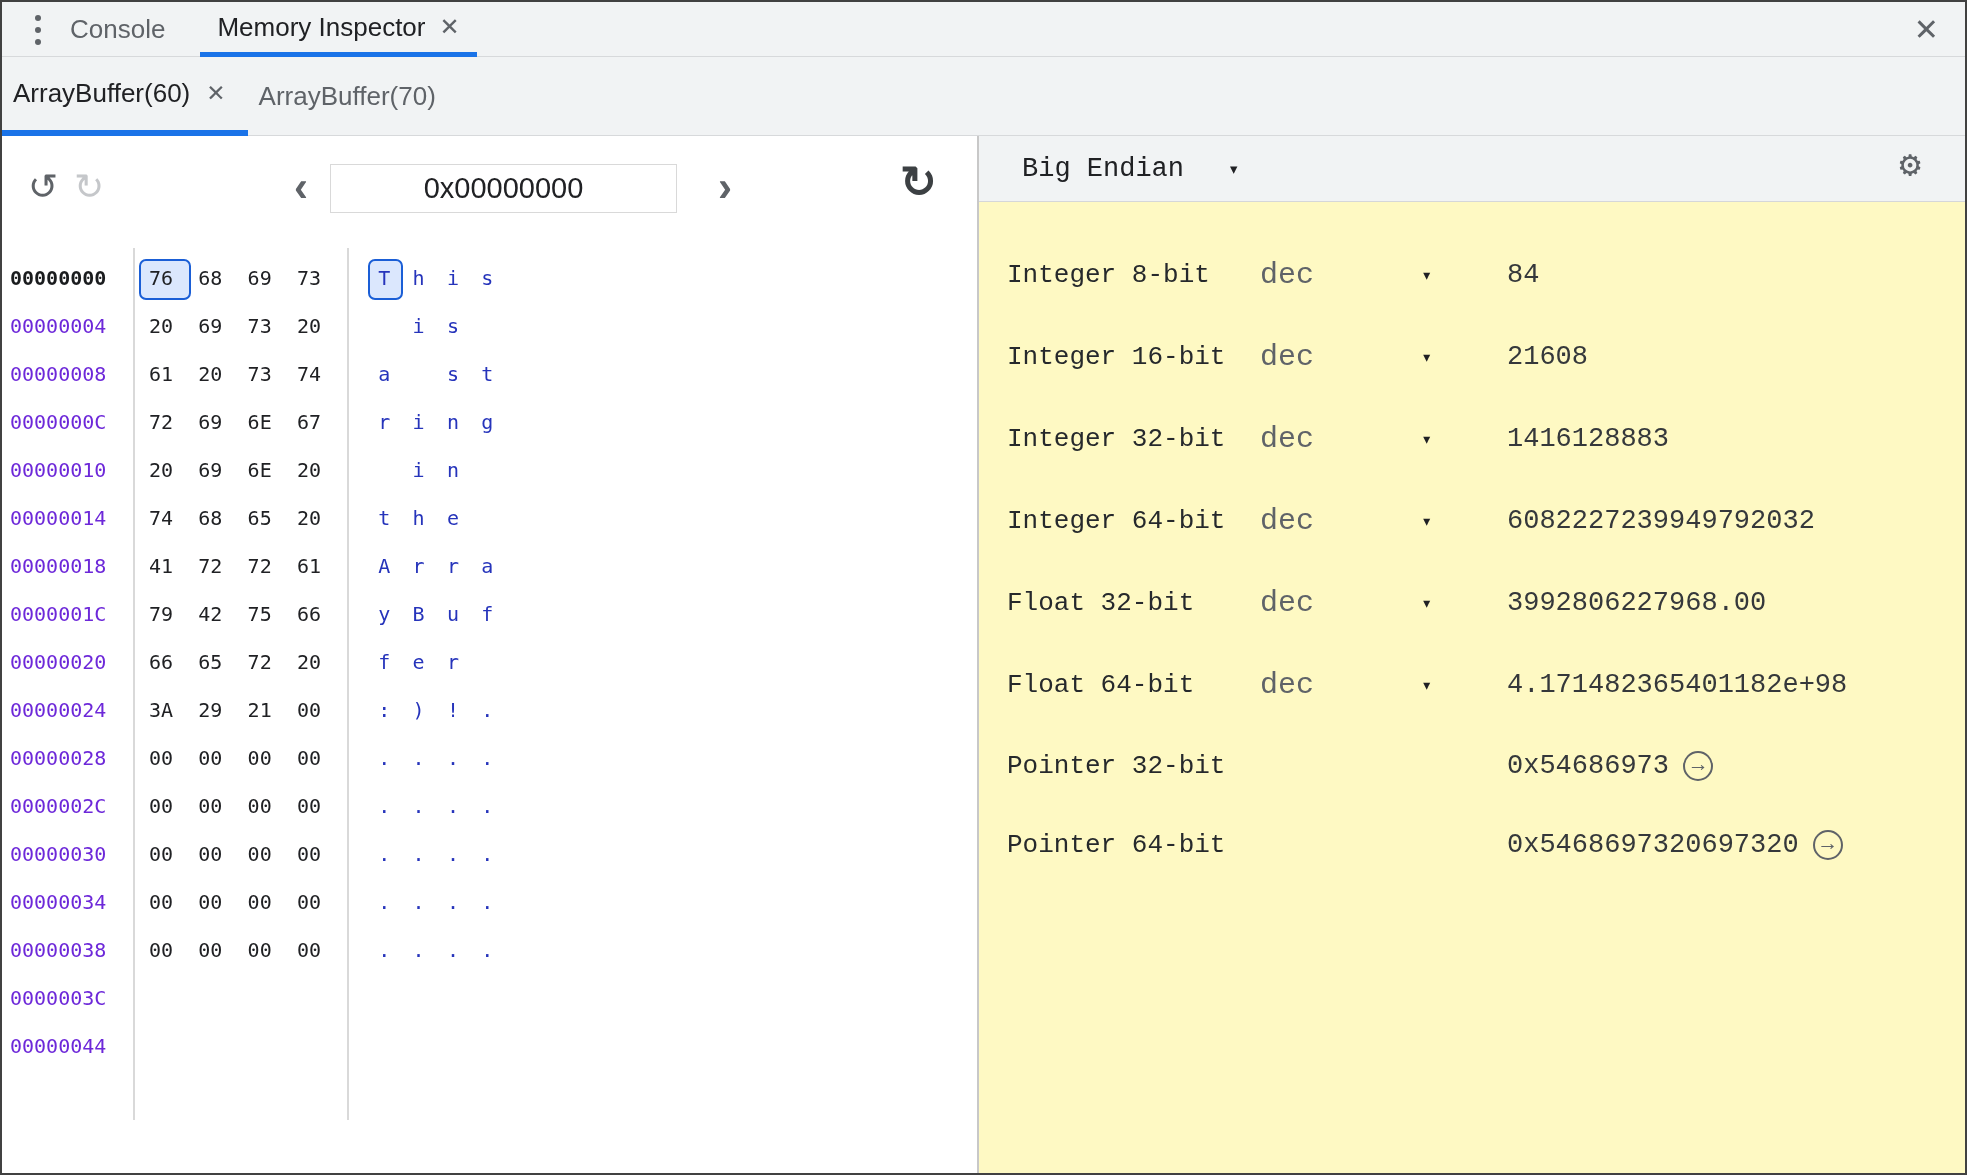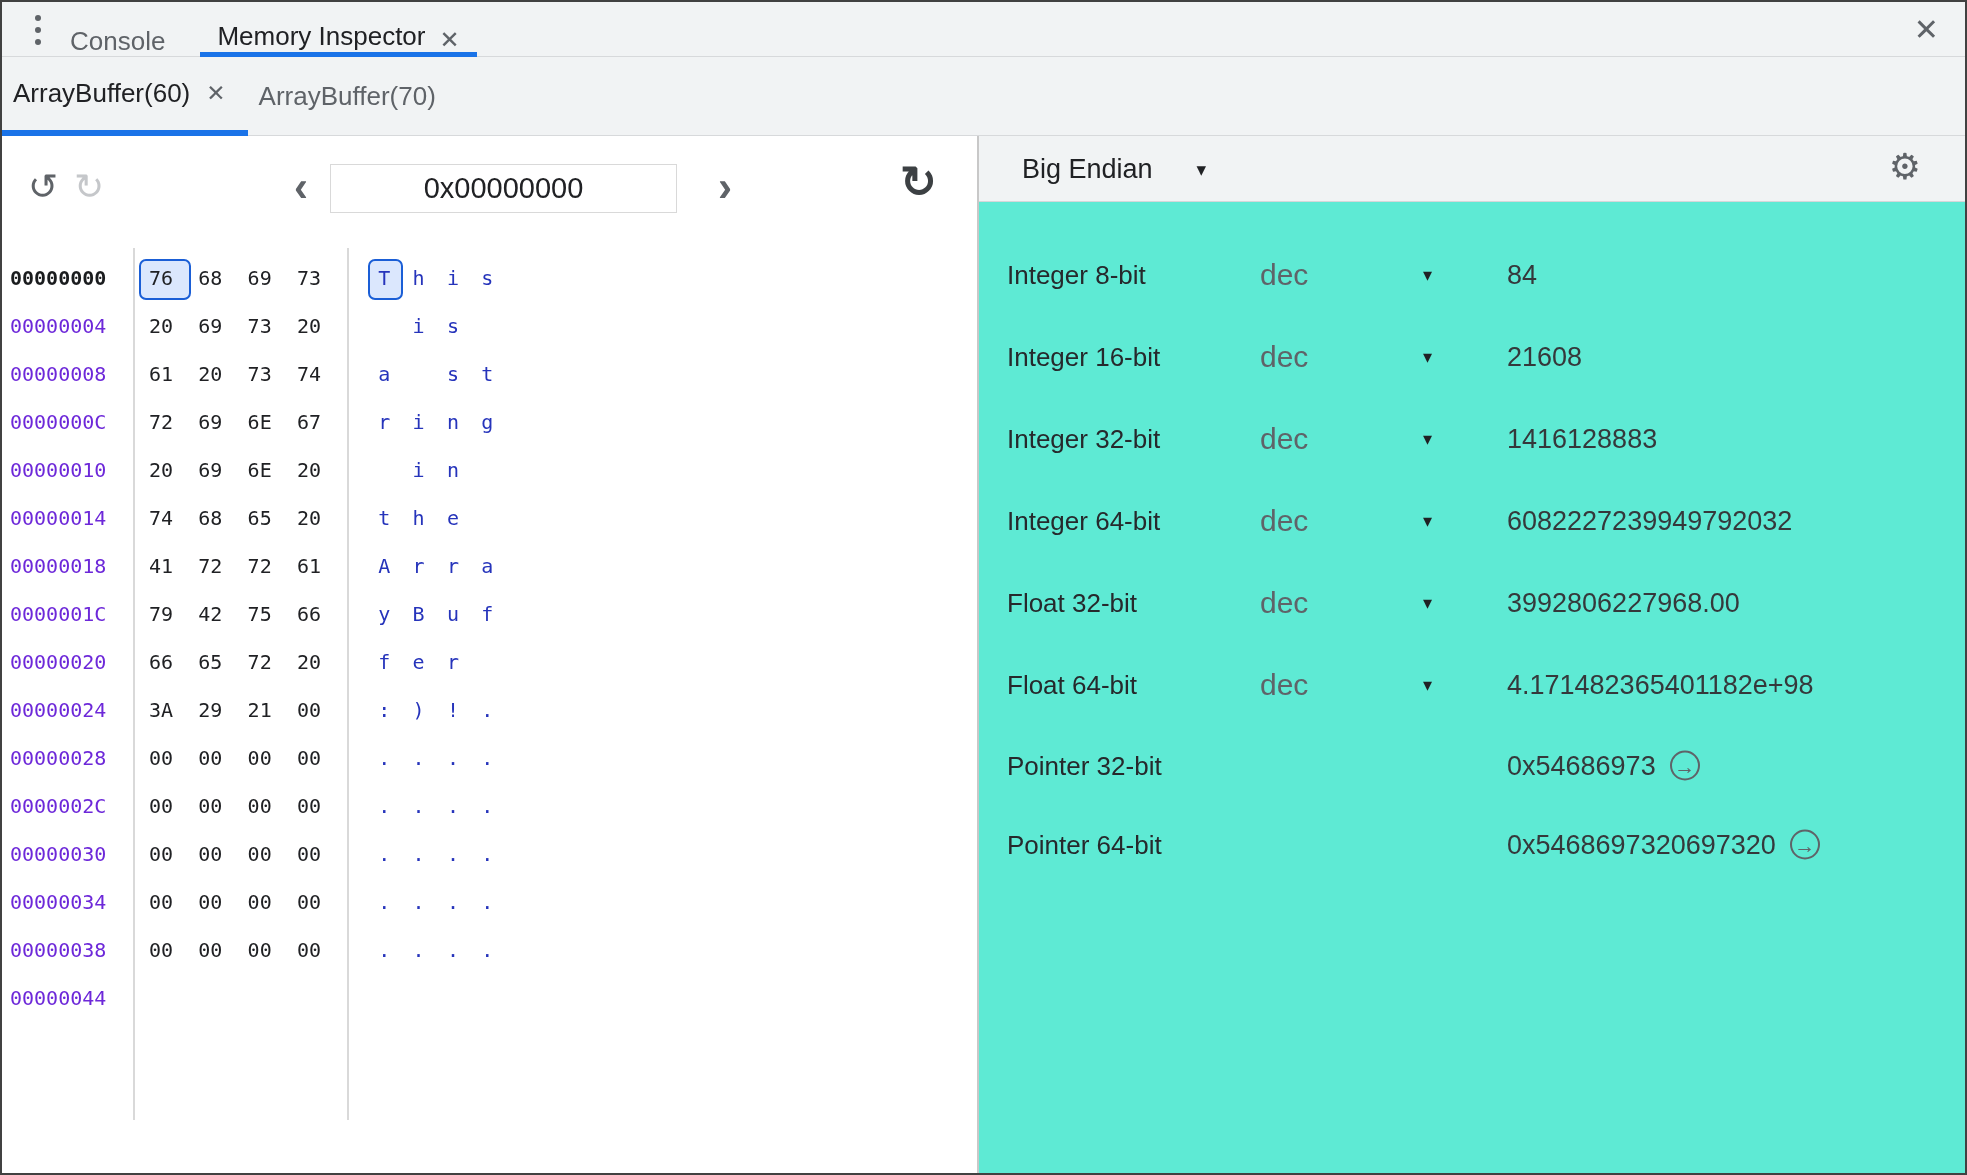--- a/index.html
+++ b/index.html
@@ -16,21 +16,21 @@
     position:relative; height:55px; background:#f1f3f4;
     border-bottom:1px solid #d7d9db;
   }
   .kebab{
     position:absolute; left:26px; top:13px; width:20px; height:30px;
     display:flex; flex-direction:column; justify-content:space-between;
     align-items:center; cursor:pointer;
   }
   .kebab i{ width:6px; height:6px; border-radius:50%; background:#5f6368; }
   .tab{
-    position:absolute; top:0; height:55px; display:flex; align-items:flex-end;
+    position:absolute; top:0; height:55px; display:flex; align-items:center;
     font-size:26px; color:#5f6368; cursor:pointer;
   }
   .tab-console{ left:68px; }
   .tab-mi{ left:198px; width:277px; justify-content:center; gap:14px;
     color:#202124; border-bottom:5px solid #1a73e8; }
   .tclose{ font-size:24px; color:#5f6368; line-height:1; }
   .panel-close{
     position:absolute; right:26px; top:8px; font-size:30px; color:#5f6368;
     cursor:pointer; line-height:40px;
   }
@@ -44,21 +44,21 @@
     height:79px; display:flex; align-items:center; gap:16px;
     padding:0 22px 0 11px; font-size:26px; color:#5f6368; cursor:pointer;
   }
   .btab.active{ color:#202124; border-bottom:6px solid #1a73e8; }
   .btab .tclose{ font-size:23px; }
 
   
   .main{ position:relative; display:flex; height:1038px; }
   .left{ position:relative; width:975px; background:#fff; }
   .vsplit{ width:2px; background:#c8c8c8; }
-  .right{ position:relative; flex:1; background:#5eead4; }
+  .right{ position:relative; flex:1; background:#fef9c3;font-family:Liberation Mono, monospace; }
 
   
   .toolbar{ position:relative; height:105px; background:#fff; }
   .icon{ position:absolute; color:#5f6368; cursor:pointer; line-height:1; }
   .undo{ left:26px; top:33px; font-size:36px; }
   .redo{ left:72px; top:33px; font-size:36px; color:#c5c7ca; }
   .back{ left:292px; top:30px; font-size:42px; font-weight:bold; }
   .fwd{ left:716px; top:30px; font-size:42px; font-weight:bold; }
   .refresh{ left:898px; top:24px; font-size:44px; color:#3c4043; font-weight:bold; }
   .addr-input{
@@ -387,20 +387,25 @@
               <span class="byte-cell">00</span>
             </div>
             <div class="ascii">
               <span class="ascii-cell">.</span>
               <span class="ascii-cell">.</span>
               <span class="ascii-cell">.</span>
               <span class="ascii-cell">.</span>
             </div>
           </div>
           <div class="hex-row">
+            <span class="addr">0000003C</span>
+            <div class="bytes"></div>
+            <div class="ascii"></div>
+          </div>
+          <div class="hex-row">
             <span class="addr">00000044</span>
             <div class="bytes"></div>
             <div class="ascii"></div>
           </div>
         </div>
     </div>
 
     <div class="vsplit"></div>
 
     <div class="right">

